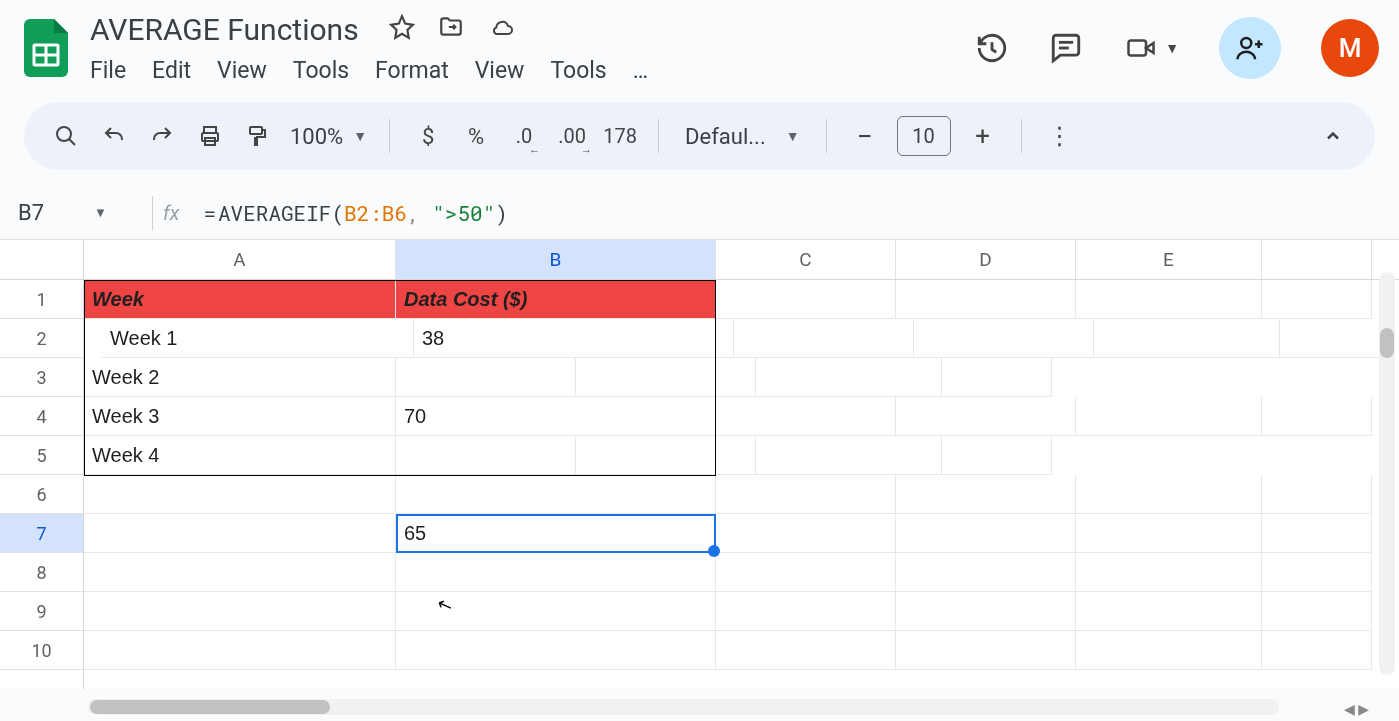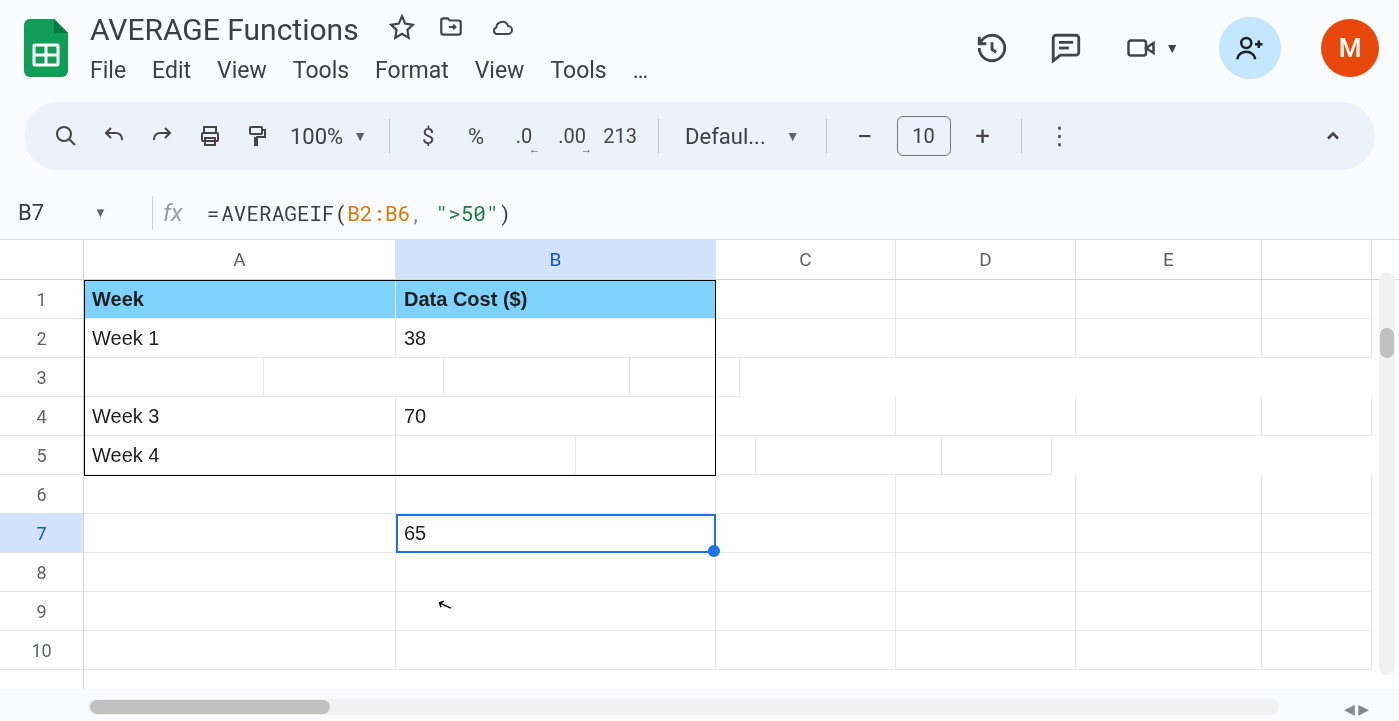--- a/index.html
+++ b/index.html
@@ -101,21 +101,21 @@
     margin-top:16px;
     padding: 0 18px;
     gap:14px;
     font-size:22px;
     color:#3c4043;
   }
   .cell-ref {
     width:120px; display:flex; align-items:center; gap:50px;
     color:#3c4043;
   }
-  .fx { font-style:italic; color:#9aa0a6; font-size:24px; padding:0 10px; border-left:1px solid #d0d0d0; height:34px; display:flex; align-items:center;}
+  .fx { font-style:italic; color:#9aa0a6; font-size:20px; padding:0 10px; border-left:1px solid #d0d0d0; height:34px; display:flex; align-items:center;}
   .formula-text { font-family: "Roboto Mono", Consolas, monospace; font-size:21px; }
   .formula-text .fn-name { color:#3c4043; }
   .formula-text .eq { color:#3c4043; margin-right:2px;}
   .formula-text .paren { color:#3c4043; }
   .formula-text .range { color:#e37400; }
   .formula-text .comma { color:#888; }
   .formula-text .str { color:#188038; }
 
   .sheet {
     position:relative;
@@ -162,21 +162,21 @@
   .cell {
     border-right:1px solid #e8e8e8;
     border-bottom:1px solid #e8e8e8;
     padding: 0 8px;
     display:flex; align-items:center;
     font-size:20px; color:#1f1f1f;
     font-family: Arial, sans-serif;
     overflow:hidden;
     white-space:nowrap;
   }
-  .cell.hdr { background:#7dd3fc; font-weight:bold; }
+  .cell.hdr { background:#ef4444; font-weight:bold;font-style:italic; }
 
   .table-border-box {
     position:absolute;
     top:40px; left:84px;
     width:632px; height:196px;
     border:1.5px solid #000;
     pointer-events:none;
   }
   .table-border-box .inner-col-sep {
     position:absolute; top:0; bottom:0; left:312px; width:0;
@@ -348,21 +348,21 @@
   <span class="tbtn">$</span>
   <span class="tbtn">%</span>
   <span class="tbtn" style="position:relative;">
     <span style="font-size:20px;">.0</span>
     <span style="position:absolute;bottom:2px;right:6px;font-size:11px;">←</span>
   </span>
   <span class="tbtn" style="position:relative;">
     <span style="font-size:20px;">.00</span>
     <span style="position:absolute;bottom:2px;right:2px;font-size:11px;">→</span>
   </span>
-  <span class="tbtn" style="font-size:20px;">213</span>
+  <span class="tbtn" style="font-size:20px;">178</span>
   <span class="tsep"></span>
   <span class="font-sel">
     <span>Defaul...</span>
     <span style="font-size:14px;color:#5f6368;">▼</span>
   </span>
   <span class="tsep"></span>
   <div class="font-size-box">
     <span class="tbtn" style="font-size:28px;">−</span>
     <span class="val">10</span>
     <span class="tbtn" style="font-size:26px;">+</span>
@@ -413,28 +413,29 @@
     <div class="cells" id="cells">
         <div class="row">
           <div class="cell hdr" style="width: 312px;">Week</div>
           <div class="cell hdr" style="width: 320px;">Data Cost ($)</div>
           <div class="cell" style="width: 180px;"></div>
           <div class="cell" style="width: 180px;"></div>
           <div class="cell" style="width: 186px;"></div>
           <div class="cell" style="width: 110px;"></div>
         </div>
         <div class="row">
-          <div class="cell" style="width: 312px;">Week 1</div>
+          <div class="cell" style="width: 312px; margin-left: 18px;">Week 1</div>
           <div class="cell" style="width: 320px;">38</div>
           <div class="cell" style="width: 180px;"></div>
           <div class="cell" style="width: 180px;"></div>
           <div class="cell" style="width: 186px;"></div>
           <div class="cell" style="width: 110px;"></div>
         </div>
         <div class="row">
+          <div class="cell" style="width: 312px;">Week 2</div>
           <div class="cell" style="width: 180px;"></div>
           <div class="cell" style="width: 180px;"></div>
           <div class="cell" style="width: 186px;"></div>
           <div class="cell" style="width: 110px;"></div>
         </div>
         <div class="row">
           <div class="cell" style="width: 312px;">Week 3</div>
           <div class="cell" style="width: 320px;">70</div>
           <div class="cell" style="width: 180px;"></div>
           <div class="cell" style="width: 180px;"></div>

